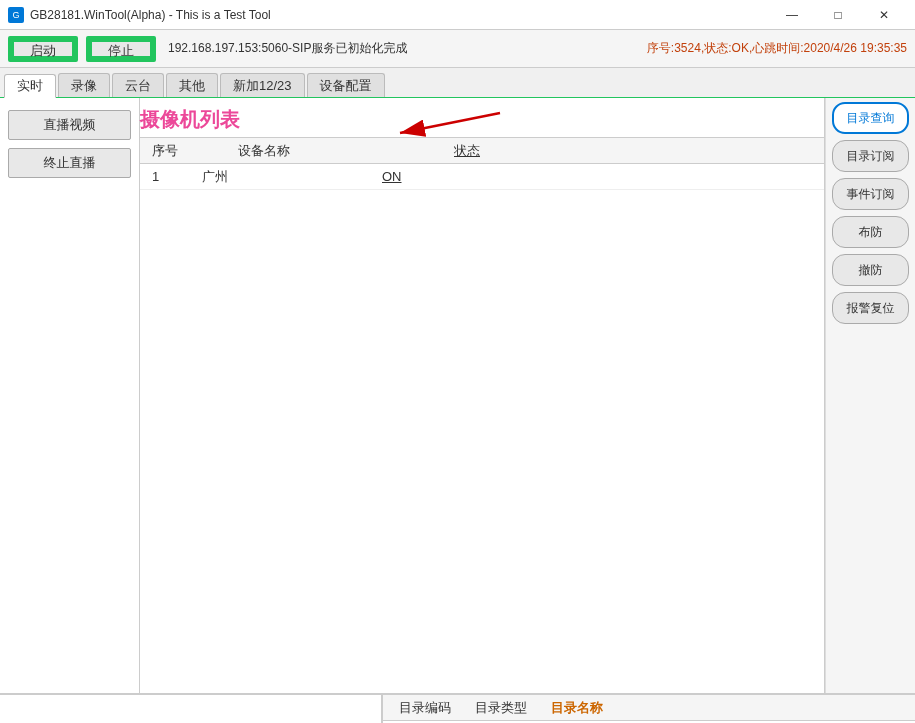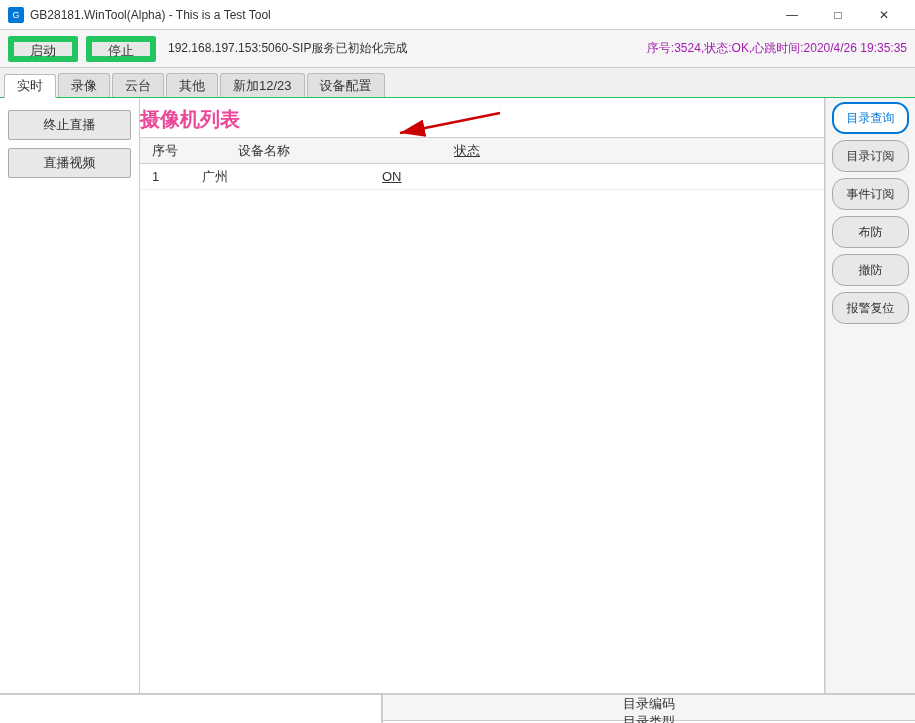--- a/index.html
+++ b/index.html
@@ -78,21 +78,21 @@
       font-size: 13px;
       color: #333;
     }
     #toolbar-status {
       font-size: 12px;
       color: #333;
       margin-left: 4px;
     }
     #toolbar-info {
       font-size: 12px;
-      color: #a21caf;
+      color: #c2410c;
       margin-left: auto;
     }
 
     
     #tabs {
       height: 30px;
       background: #f0f0f0;
       border-bottom: 1px solid #22c55e;
       display: flex;
       align-items: flex-end;
@@ -242,21 +242,20 @@
       display: flex;
       flex-direction: column;
     }
     #bottom-table-header {
       display: flex;
       background: #f5f5f5;
       border-bottom: 1px solid #ccc;
       height: 26px;
       align-items: center;
       padding: 0 4px;
-      flex-direction: column;
     }
     .bottom-col {
       font-size: 13px;
       color: #333;
       padding: 0 12px;
     }
     .bottom-col.highlight { color: #cc6600; font-weight: bold; }
   </style>
 </head>
 <body>
@@ -297,22 +296,22 @@
       <span>新加12/23</span>
     </div>
   <div class="tab">
       <span>设备配置</span>
     </div>
 </div>
 
 <div id="main">
 
   <div id="left-panel">
+    <button class="panel-btn">直播视频</button>
     <button class="panel-btn">终止直播</button>
-    <button class="panel-btn">直播视频</button>
   </div>
 
   <div id="center-panel">
     <div id="camera-title">摄像机列表</div>
 
     <svg style="position:absolute; top:103px; left:300px; pointer-events:none; z-index:10;" width="220" height="50">
       <defs>
         <marker id="arrowhead" markerWidth="10" markerHeight="7" refX="10" refY="3.5" orient="auto">
           <polygon points="0 0, 10 3.5, 0 7" fill="#cc0000"></polygon>
         </marker>

